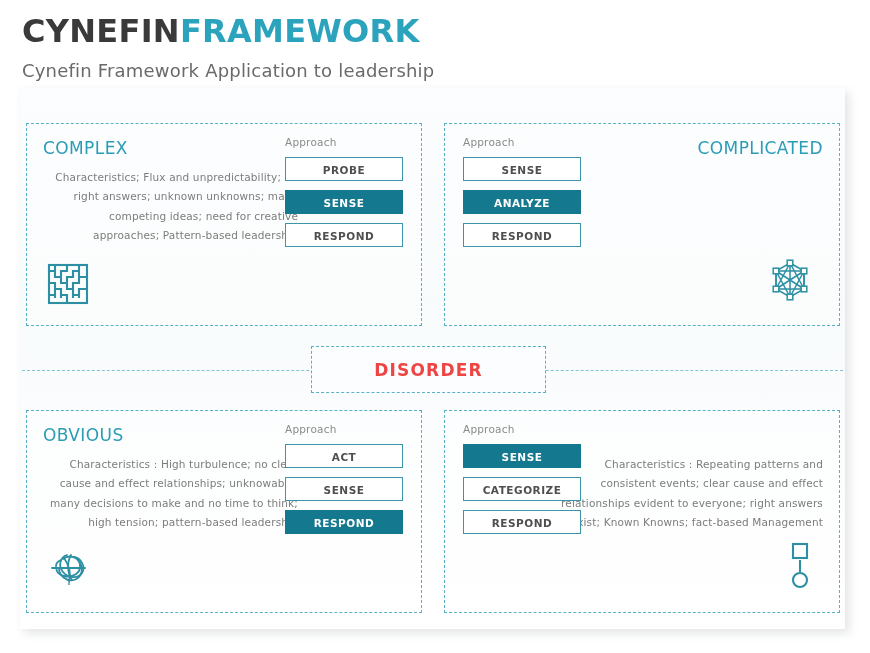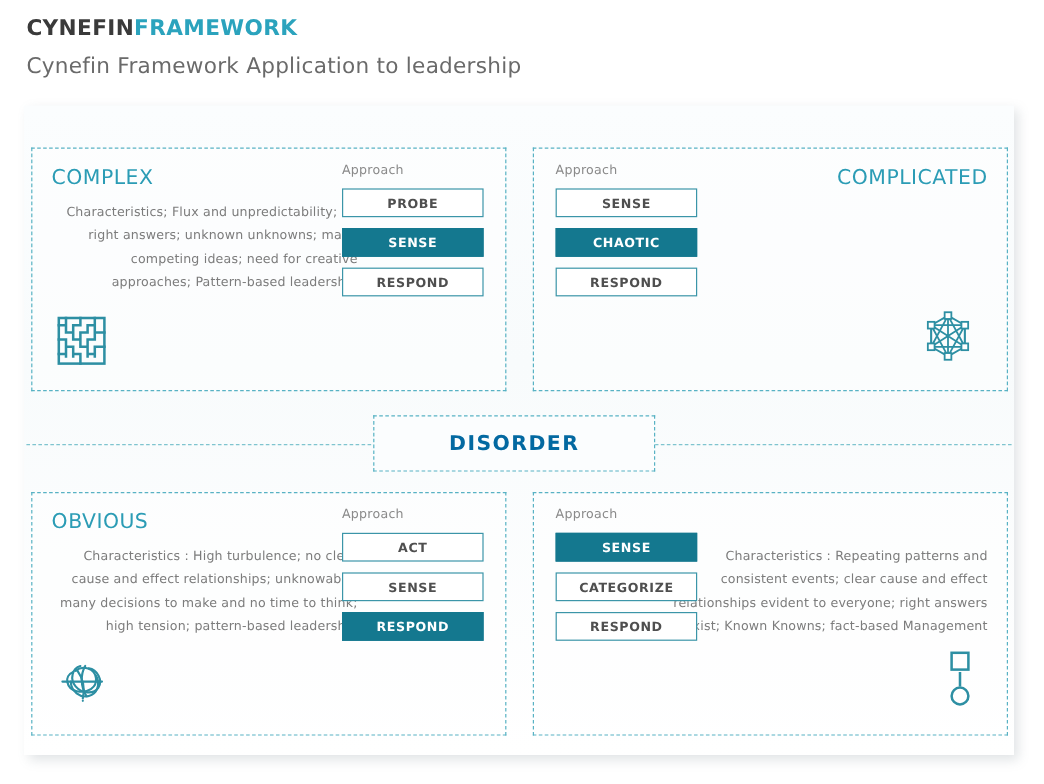--- a/index.html
+++ b/index.html
@@ -16,21 +16,21 @@
   }
 
   
   .header {
     position: absolute;
     left: 22px;
     top: 14px;
     width: 820px;
   }
   .title {
-    font-size: 18px;
+    font-size: 32px;
     font-weight: bold;
     letter-spacing: 0.3px;
     line-height: 1.1;
     margin: 0;
     white-space: nowrap;
   }
   .title-main { color: #3a3a3a; }
   .title-accent { color: #2ba3bd; }
   .subtitle {
     margin: 11px 0 0 0;
@@ -157,21 +157,21 @@
     border: 1.5px dashed #58b2c4;
     background: #fbfdfe;
     box-sizing: border-box;
     display: flex;
     align-items: center;
     justify-content: center;
   }
   .disorder-label {
     font-size: 17px;
     font-weight: bold;
-    color: #0369a1;
+    color: #ef4444;
     letter-spacing: 1.2px;
   }
 </style>
 </head>
 <body>
 
 <div class="header">
   <h1 class="title"><span class="title-main">CYNEFIN</span><span class="title-accent">FRAMEWORK</span></h1>
   <p class="subtitle">Cynefin Framework Application to leadership</p>
 </div>
@@ -209,21 +209,21 @@
     </div>
   </div>
 
   <div class="quad quad-tr">
     <div class="quad-inner">
       <div class="quad-heading head-right">COMPLICATED</div>
 
       <div class="approach approach-left">
         <div class="approach-label">Approach</div>
         <div class="approach-btn">SENSE</div>
-        <div class="approach-btn active">CHAOTIC</div>
+        <div class="approach-btn active">ANALYZE</div>
         <div class="approach-btn">RESPOND</div>
       </div>
 
       <div class="quad-icon icon-br-pos">
         <svg width="46" height="46" viewBox="0 0 46 46" fill="none" stroke="currentColor" stroke-width="1.5">
           <polygon points="23,4 37,12 37,30 23,38 9,30 9,12"></polygon>
           <path d="M23,4 L37,30 M23,4 L9,30 M37,12 L9,30 M37,12 L23,38
                    M9,12 L37,30 M9,12 L23,38 M23,4 L23,38 M9,12 L37,12
                    M9,30 L37,30 M9,12 L9,30 M37,12 L37,30"></path>
           <rect x="20.2" y="1.2" width="5.6" height="5.6" fill="#ffffff"></rect>

